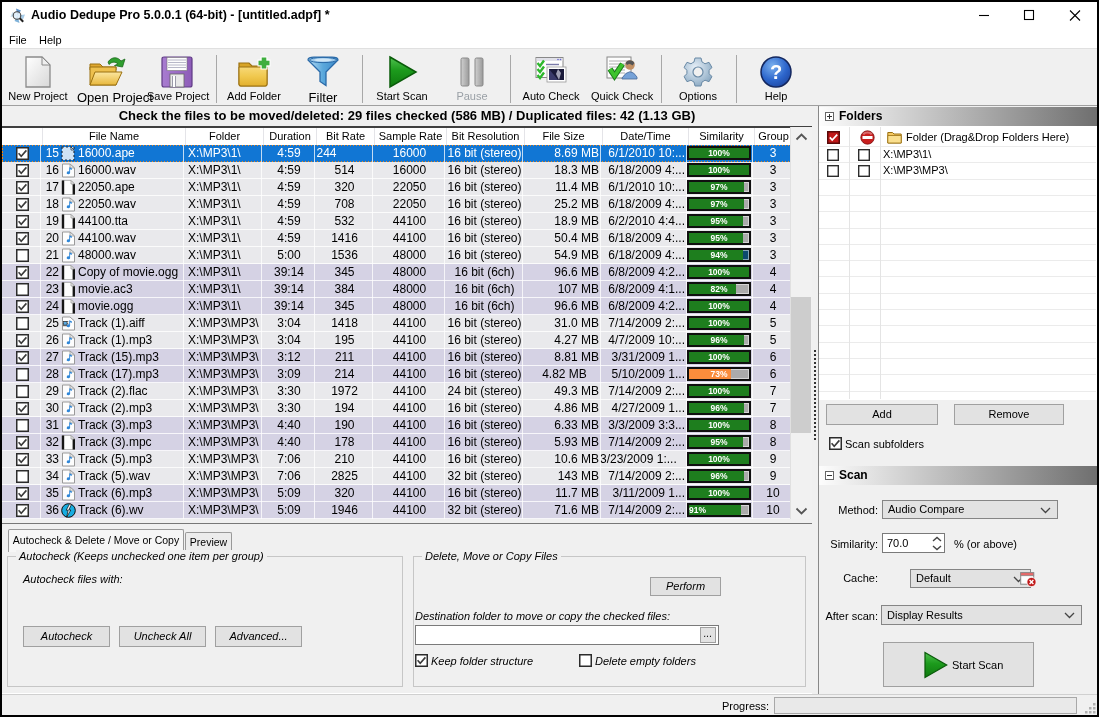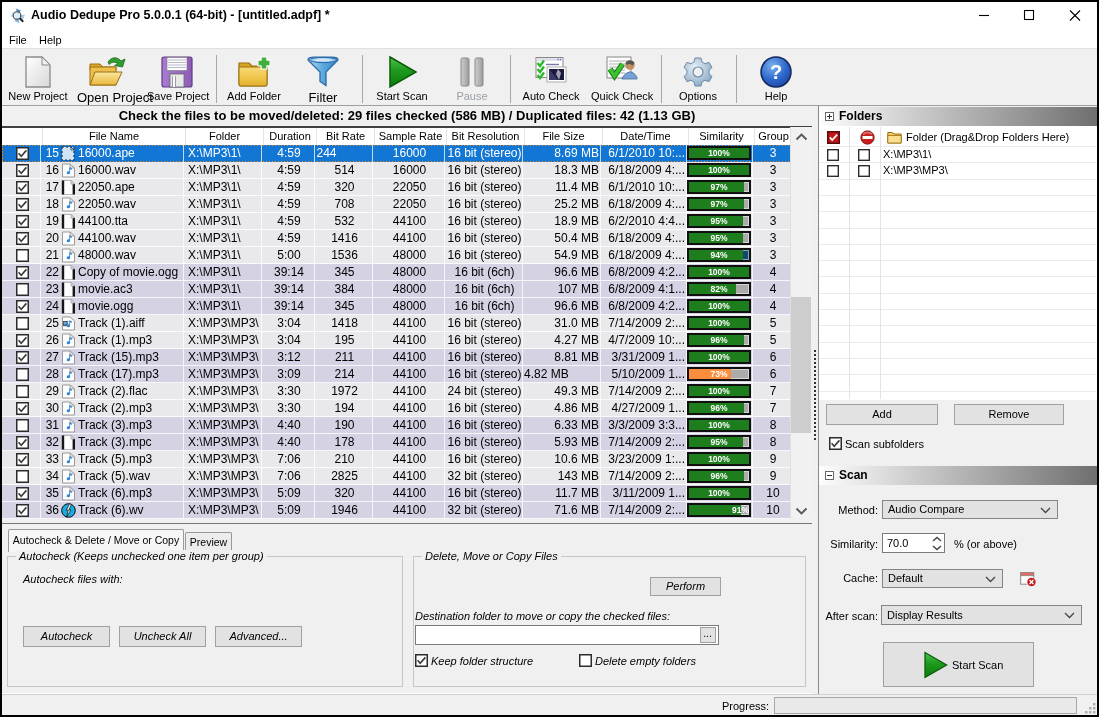--- a/index.html
+++ b/index.html
@@ -607,21 +607,21 @@
         <path d="M1.5 1 H9 L13.5 5 V14 H1.5 Z" fill="#fdfdfd" stroke="#9a9a9a" stroke-width="1"></path>
         <path d="M9 1 L13.5 5 H9 Z" fill="#e6e6e6" stroke="#9a9a9a" stroke-width="0.8"></path>
         <path d="M8.2 4.2 l2.6 1.1 v1.6 l-1.7-0.7 v3.6 a1.7 1.4 0 1 1 -0.9-1.2 Z" fill="#2e86d8"></path>
       </svg></div>
     <div class="c" style="left:76px;width:106px;color:#000">Track (17).mp3</div>
     <div class="c" style="left:186px;width:74px;color:#000">X:\MP3\MP3\</div>
     <div class="c" style="left:261px;width:52px;text-align:center;color:#000">3:09</div>
     <div class="c" style="left:314px;width:57px;text-align:center;color:#000">214</div>
     <div class="c" style="left:372px;width:71px;text-align:center;color:#000">44100</div>
     <div class="c" style="left:444px;width:77px;text-align:center;color:#000">16 bit (stereo)</div>
-    <div class="c" style="left:522px;width:81px;text-align:left;color:#000">4.82 MB</div>
+    <div class="c" style="left:522px;width:81px;text-align:center;color:#000">4.82 MB</div>
     <div class="c" style="left:598px;width:85px;text-align:right;color:#000">5/10/2009 1...</div>
     <div style="position:absolute;left:685px;top:1px;width:64px;height:14px;border:2px solid #101010;background:#ababab;box-shadow:inset 0 0 0 1px rgba(255,255,255,0.5)">
       <div style="position:absolute;left:0;top:0;width:42px;height:10px;background:#fb8d3c"></div>
       <div style="position:absolute;left:0;top:-0.5px;width:60px;height:10px;line-height:10px;text-align:center;font-size:8.5px;font-weight:bold;color:#fff">73%</div>
     </div>
     <div class="c" style="left:752px;width:38px;text-align:center;color:#000">6</div>
   </div>
 <div class="row" style="top:383px;background:#e9e9ec;box-shadow:inset 0 -1px rgba(255,255,255,0.8);">
     <svg style="position:absolute;left:14px;top:2px" width="13" height="13" viewBox="0 0 13 13">
       <rect x="0.75" y="0.75" width="11.5" height="11.5" fill="#fff" stroke="#2c2c2c" stroke-width="1.5"></rect>
@@ -732,21 +732,21 @@
         <path d="M9 1 L13.5 5 H9 Z" fill="#e6e6e6" stroke="#9a9a9a" stroke-width="0.8"></path>
         <path d="M8.2 4.2 l2.6 1.1 v1.6 l-1.7-0.7 v3.6 a1.7 1.4 0 1 1 -0.9-1.2 Z" fill="#2e86d8"></path>
       </svg></div>
     <div class="c" style="left:76px;width:106px;color:#000">Track (5).mp3</div>
     <div class="c" style="left:186px;width:74px;color:#000">X:\MP3\MP3\</div>
     <div class="c" style="left:261px;width:52px;text-align:center;color:#000">7:06</div>
     <div class="c" style="left:314px;width:57px;text-align:center;color:#000">210</div>
     <div class="c" style="left:372px;width:71px;text-align:center;color:#000">44100</div>
     <div class="c" style="left:444px;width:77px;text-align:center;color:#000">16 bit (stereo)</div>
     <div class="c" style="left:522px;width:75px;text-align:right;color:#000">10.6 MB</div>
-    <div class="c" style="left:598px;width:85px;text-align:right;color:#000">3/23/2009 1:...</div>
+    <div class="c" style="left:598px;width:85px;color:#000">3/23/2009 1:...</div>
     <div style="position:absolute;left:685px;top:1px;width:64px;height:14px;border:2px solid #101010;background:#ababab;box-shadow:inset 0 0 0 1px rgba(255,255,255,0.5)">
       <div style="position:absolute;left:0;top:0;width:60px;height:10px;background:#1e7e1e"></div>
       <div style="position:absolute;left:0;top:-0.5px;width:60px;height:10px;line-height:10px;text-align:center;font-size:8.5px;font-weight:bold;color:#fff">100%</div>
     </div>
     <div class="c" style="left:752px;width:38px;text-align:center;color:#000">9</div>
   </div>
 <div class="row" style="top:468px;background:#e9e9ec;box-shadow:inset 0 -1px rgba(255,255,255,0.8);">
     <svg style="position:absolute;left:14px;top:2px" width="13" height="13" viewBox="0 0 13 13">
       <rect x="0.75" y="0.75" width="11.5" height="11.5" fill="#fff" stroke="#2c2c2c" stroke-width="1.5"></rect>
     </svg>
@@ -808,21 +808,21 @@
     <div class="c" style="left:76px;width:106px;color:#000">Track (6).wv</div>
     <div class="c" style="left:186px;width:74px;color:#000">X:\MP3\MP3\</div>
     <div class="c" style="left:261px;width:52px;text-align:center;color:#000">5:09</div>
     <div class="c" style="left:314px;width:57px;text-align:center;color:#000">1946</div>
     <div class="c" style="left:372px;width:71px;text-align:center;color:#000">44100</div>
     <div class="c" style="left:444px;width:77px;text-align:center;color:#000">32 bit (stereo)</div>
     <div class="c" style="left:522px;width:75px;text-align:right;color:#000">71.6 MB</div>
     <div class="c" style="left:598px;width:85px;text-align:right;color:#000">7/14/2009 2:...</div>
     <div style="position:absolute;left:685px;top:1px;width:64px;height:14px;border:2px solid #101010;background:#ababab;box-shadow:inset 0 0 0 1px rgba(255,255,255,0.5)">
       <div style="position:absolute;left:0;top:0;width:52px;height:10px;background:#1e7e1e"></div>
-      <div style="position:absolute;left:0;top:-0.5px;width:60px;height:26px;line-height:10px;text-align:right;font-size:8.5px;font-weight:bold;color:#fff">91%</div>
+      <div style="position:absolute;left:0;top:-0.5px;width:60px;height:26px;line-height:10px;text-align:left;font-size:8.5px;font-weight:bold;color:#fff">91%</div>
     </div>
     <div class="c" style="left:752px;width:38px;text-align:center;color:#000">10</div>
   </div>
 <div style="position:absolute;left:40px;top:145px;width:1px;height:374px;background:rgba(255,255,255,0.75)"></div>
 <div style="position:absolute;left:183px;top:145px;width:1px;height:374px;background:rgba(255,255,255,0.75)"></div>
 <div style="position:absolute;left:261px;top:145px;width:1px;height:374px;background:rgba(255,255,255,0.75)"></div>
 <div style="position:absolute;left:314px;top:145px;width:1px;height:374px;background:rgba(255,255,255,0.75)"></div>
 <div style="position:absolute;left:372px;top:145px;width:1px;height:374px;background:rgba(255,255,255,0.75)"></div>
 <div style="position:absolute;left:444px;top:145px;width:1px;height:374px;background:rgba(255,255,255,0.75)"></div>
 <div style="position:absolute;left:522px;top:145px;width:1px;height:374px;background:rgba(255,255,255,0.75)"></div>
@@ -954,21 +954,21 @@
       <polyline points="1,1 5.5,5.5 10,1" fill="none" stroke="#444" stroke-width="1.3"></polyline>
     </svg></div>
 <div class="lbl" style="left:829px;top:538px;width:49px;text-align:right">Similarity:</div>
 <div style="position:absolute;left:882px;top:533px;width:63px;height:20px;background:#fff;border:1px solid #7a7a7a;font-size:11px;line-height:18px;padding-left:4px">70.0</div>
 <svg style="position:absolute;left:931px;top:536px" width="12" height="15" viewBox="0 0 12 15">
     <polyline points="2,5 6,1.5 10,5" fill="none" stroke="#444" stroke-width="1.4"></polyline>
     <polyline points="2,10 6,13.5 10,10" fill="none" stroke="#444" stroke-width="1.4"></polyline>
   </svg>
 <div class="lbl" style="left:954px;top:538px">% (or above)</div>
 <div class="lbl" style="left:840px;top:572px;width:38px;text-align:right">Cache:</div>
-<div class="dd" style="left:882px;top:569px;width:121px;height:19px;line-height:17px;padding-left:5px">Default<svg class="chev" width="11" height="7" viewBox="0 0 11 7">
+<div class="dd" style="left:910px;top:569px;width:121px;height:19px;line-height:17px;padding-left:5px">Default<svg class="chev" width="11" height="7" viewBox="0 0 11 7">
       <polyline points="1,1 5.5,5.5 10,1" fill="none" stroke="#444" stroke-width="1.3"></polyline>
     </svg></div>
 <svg style="position:absolute;left:1020px;top:572px" width="17" height="15" viewBox="0 0 17 15">
     <rect x="0.7" y="0.7" width="13" height="11.5" fill="#fdfdfd" stroke="#888" stroke-width="1"></rect>
     <rect x="0.7" y="0.7" width="13" height="3" fill="#e86868" stroke="#888" stroke-width="0.8"></rect>
     <circle cx="11.5" cy="10" r="4.6" fill="#c01818" stroke="#fff" stroke-width="0.8"></circle>
     <path d="M9.6 8.1 l3.8 3.8 M13.4 8.1 l-3.8 3.8" stroke="#fff" stroke-width="1.4"></path>
   </svg>
 <div class="lbl" style="left:824px;top:610px;width:54px;text-align:right">After scan:</div>
 <div class="dd" style="left:881px;top:605px;width:201px;height:20px;line-height:18px;padding-left:5px">Display Results<svg class="chev" width="11" height="7" viewBox="0 0 11 7">

